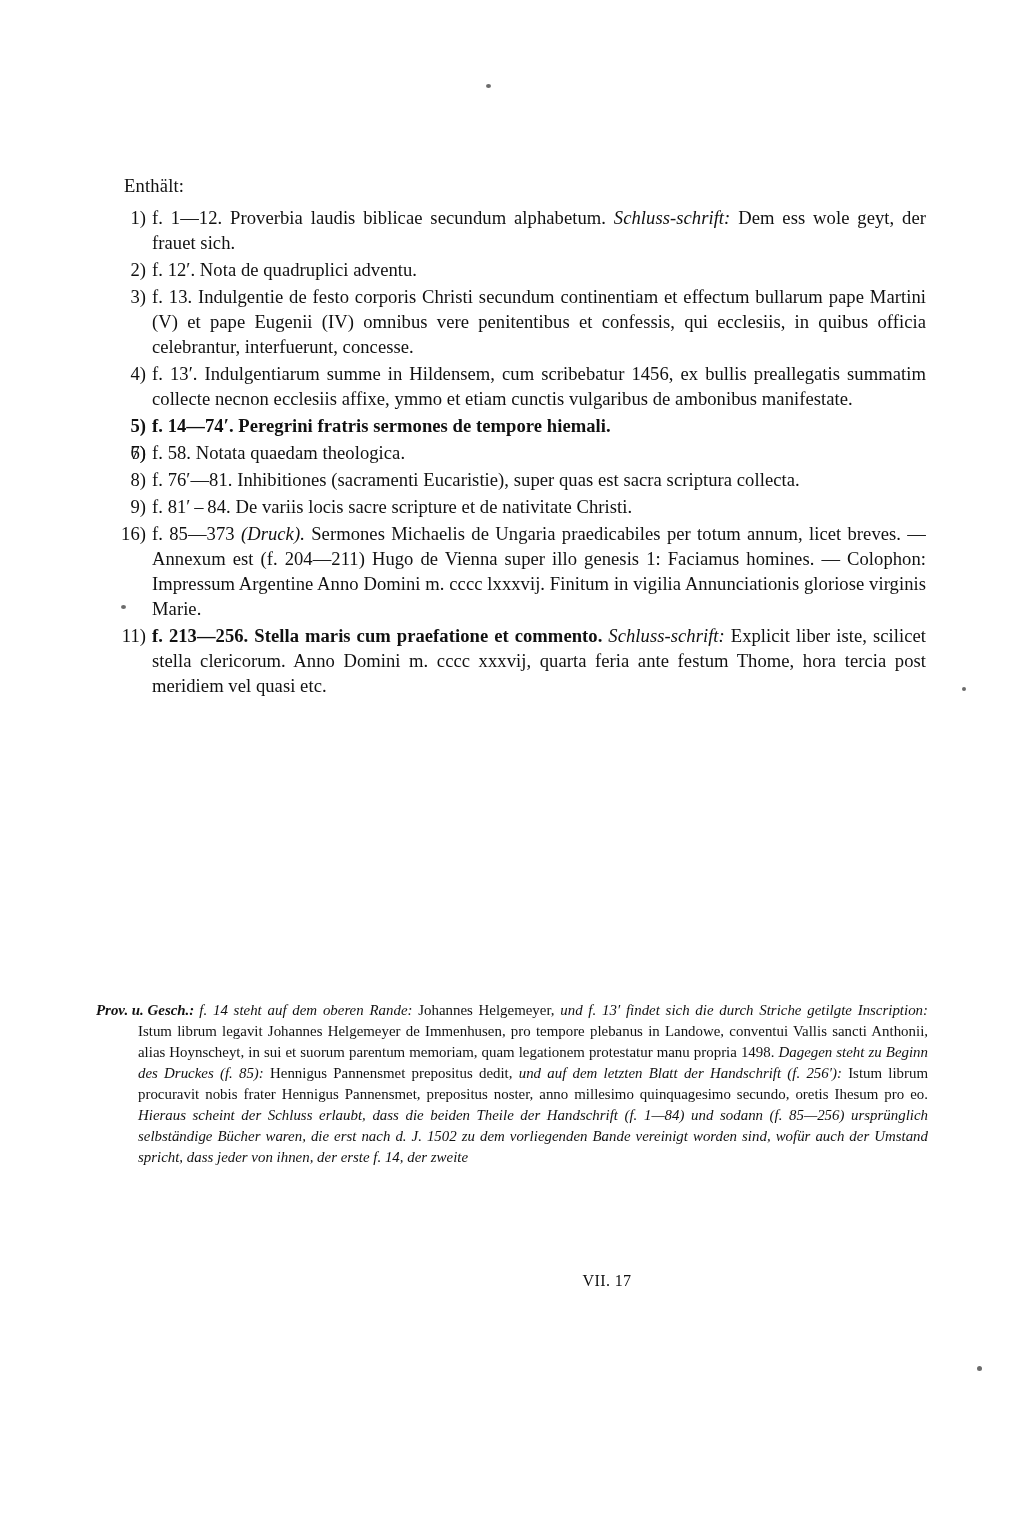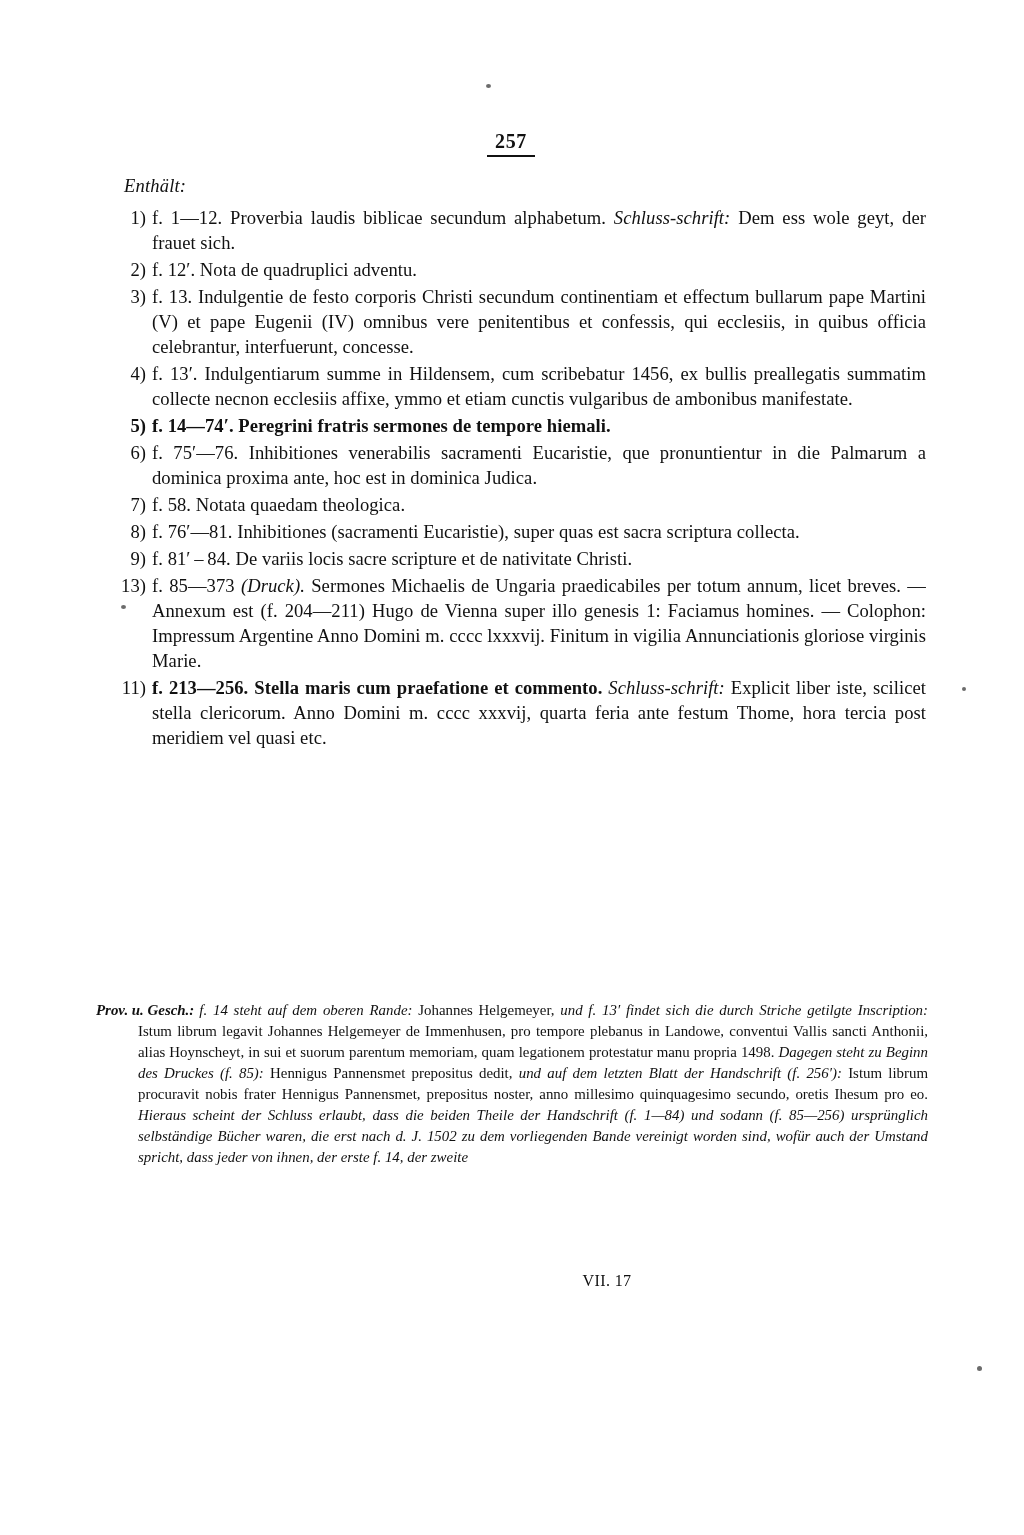--- a/index.html
+++ b/index.html
@@ -57,21 +57,20 @@
 
   
   .content {
     position: absolute;
     left: 96px;
     top: 176px;
     width: 830px;
   }
 
   .enthaelt {
-    font-style: italic;
     font-size: 18.5px;
     line-height: 1.1;
     margin: 0 0 9px 28px;
     letter-spacing: .2px;
   }
 
   ol.items {
     list-style: none;
     margin: 0;
     padding: 0;
@@ -142,39 +141,36 @@
 </head>
 <body>
 
 <div class="page">
 
   <span class="speck s1"></span>
   <span class="speck s2"></span>
   <span class="speck s3"></span>
   <span class="speck s4"></span>
 
-  <div class="pagenum-wrap">
-    <span class="pagenum">257</span>
-  </div>
 
   <div class="content">
 
     <p class="enthaelt">Enthält:</p>
 
     <ol class="items" id="contents-list">
         <li><span class="marker">1)</span><span><span>f. 1—12. Proverbia laudis biblicae secundum alphabetum. </span><i>Schluss-schrift:</i><span> Dem ess wole geyt, der frauet sich.</span></span></li>
         <li class="nojust"><span class="marker">2)</span><span><span>f. 12′. Nota de quadruplici adventu.</span></span></li>
         <li><span class="marker">3)</span><span><span>f. 13. Indulgentie de festo corporis Christi secundum continentiam et effectum bullarum pape Martini (V) et pape Eugenii (IV) omnibus vere penitentibus et confessis, qui ecclesiis, in quibus officia celebrantur, interfuerunt, concesse.</span></span></li>
         <li><span class="marker">4)</span><span><span>f. 13′. Indulgentiarum summe in Hildensem, cum scribebatur 1456, ex bullis preallegatis summatim collecte necnon ecclesiis affixe, ymmo et etiam cunctis vulgaribus de ambonibus manifestate.</span></span></li>
         <li class="bold nojust"><span class="marker">5)</span><span><span>f. 14—74′. Peregrini fratris sermones de tempore hiemali.</span></span></li>
-        <li><span class="marker">6)</span><span><span>f. 75′—76. Inhibitiones venerabilis sacramenti Eucaristie, que pronuntientur in die Palmarum a dominica proxima ante, hoc est in dominica Judica.</span></span></li>
+        <li><span class="marker">6)</span></li>
         <li class="nojust"><span class="marker">7)</span><span><span>f. 58. Notata quaedam theologica.</span></span></li>
         <li><span class="marker">8)</span><span><span>f. 76′—81. Inhibitiones (sacramenti Eucaristie), super quas est sacra scriptura collecta.</span></span></li>
         <li><span class="marker">9)</span><span><span>f. 81′ – 84. De variis locis sacre scripture et de nativitate Christi.</span></span></li>
-        <li><span class="marker">13)</span><span><span>f. 85—373 </span><i>(Druck).</i><span> Sermones Michaelis de Ungaria praedicabiles per totum annum, licet breves. — Annexum est (f. 204—211) Hugo de Vienna super illo genesis 1: Faciamus homines. — Colophon: Impressum Argentine Anno Domini m. cccc lxxxvij. Finitum in vigilia Annunciationis gloriose virginis Marie.</span></span></li>
+        <li><span class="marker">16)</span><span><span>f. 85—373 </span><i>(Druck).</i><span> Sermones Michaelis de Ungaria praedicabiles per totum annum, licet breves. — Annexum est (f. 204—211) Hugo de Vienna super illo genesis 1: Faciamus homines. — Colophon: Impressum Argentine Anno Domini m. cccc lxxxvij. Finitum in vigilia Annunciationis gloriose virginis Marie.</span></span></li>
         <li><span class="marker">11)</span><span><b>f. 213—256. Stella maris cum praefatione et commento. </b><i>Schluss-schrift:</i><span> Explicit liber iste, scilicet stella clericorum. Anno Domini m. cccc xxxvij, quarta feria ante festum Thome, hora tercia post meridiem vel quasi etc.</span></span></li>
       </ol>
 
   </div>
 
   <div class="prov">
     <span class="body" id="prov-body">
       <span class="lead">Prov. u. Gesch.:</span>
     <i> f. 14 steht auf dem oberen Rande:</i><span> Johannes Helgemeyer, </span><i>und f. 13′ findet sich die durch Striche getilgte Inscription:</i><span> Istum librum legavit Johannes Helgemeyer de Immenhusen, pro tempore plebanus in Landowe, conventui Vallis sancti Anthonii, alias Hoynscheyt, in sui et suorum parentum memoriam, quam legationem protestatur manu propria 1498. </span><i>Dagegen steht zu Beginn des Druckes (f. 85):</i><span> Hennigus Pannensmet prepositus dedit, </span><i>und auf dem letzten Blatt der Handschrift (f. 256′):</i><span> Istum librum procuravit nobis frater Hennigus Pannensmet, prepositus noster, anno millesimo quinquagesimo secundo, oretis Ihesum pro eo. </span><i>Hieraus scheint der Schluss erlaubt, dass die beiden Theile der Handschrift (f. 1—84) und sodann (f. 85—256) ursprünglich selbständige Bücher waren, die erst nach d. J. 1502 zu dem vorliegenden Bande vereinigt worden sind, wofür auch der Umstand spricht, dass jeder von ihnen, der erste f. 14, der zweite</i></span>
   </div>

